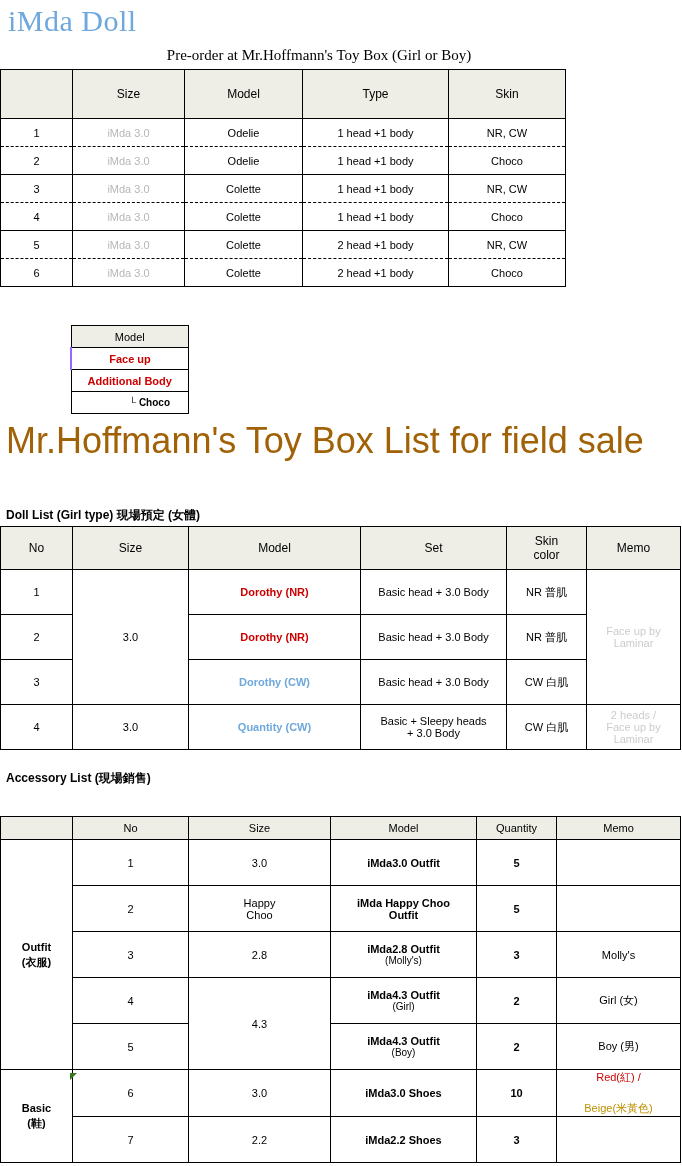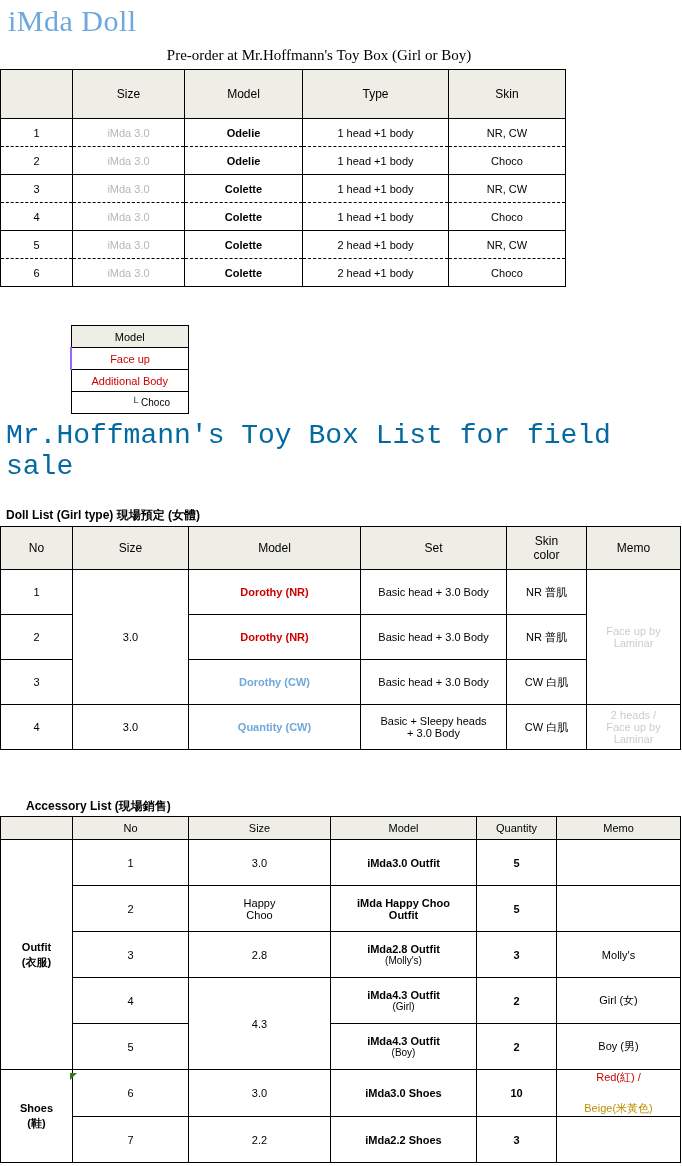--- a/index.html
+++ b/index.html
@@ -55,59 +55,59 @@
   .tbl1 th {
     background: #eeeeE6;
     height: 48px;
     font-weight: normal;
     font-size: 12px;
   }
   .tbl1 td { height: 27px; }
   .dash-bottom { border-bottom: 1px dashed #000 !important; }
   .dash-top { border-top: 1px dashed #000 !important; }
   .size-gray { color: #b7b7b7; font-size: 11px; }
-  .model-b { font-weight: bold; font-size: 13px; }
+  .model-b { font-weight: normal; font-size: 13px; }
   .type-c { font-size: 11px; }
 
   
   .legend {
     position: absolute;
     left: 70px; top: 325px;
     width: 119px;
     table-layout: fixed;
   }
   .legend td {
     border: 1px solid #000;
     height: 21px;
     text-align: center;
     font-size: 11px;
-    font-weight: normal;
+    font-weight: bold;
     padding: 0;
   }
   .legend .hdr { background: #eeeeE6; font-weight: normal; }
   .legend .faceup { color: #cc0000; border-left: 2px solid #9966ff; }
   .legend .addbody { color: #cc0000; margin-left: 40px; }
   .legend .choco { color: #000; font-size: 10px; text-align: right; padding-right: 18px; }
 
   
   .title-box {
     position: absolute;
     left: 6px; top: 420px;
-    font-family: Liberation Mono, monospace;
-    font-size: 28px;
-    color: #0369a1;
+    font-family: Liberation Sans, sans-serif;
+    font-size: 36px;
+    color: #a16207;
   }
   .sec-label {
     position: absolute;
     font-weight: bold;
     font-size: 12px;
     color: #000;
   }
   .doll-list-label { left: 6px; top: 507px; }
-  .acc-list-label { left: 6px; top: 798px; margin-left: 20px; }
+  .acc-list-label { left: 6px; top: 770px; }
 
   
   .tbl2 {
     position: absolute;
     left: 0px; top: 526px;
     width: 681px;
     table-layout: fixed;
   }
   .tbl2 td, .tbl2 th {
     border: 1px solid #000;
@@ -387,21 +387,21 @@
       <td class="model-bold">
         <span>iMda4.3 Outfit</span>
         <span class="model-sub">(Boy)</span>
       </td>
       <td class="qty">2</td>
       <td class="memo-small">Boy (男)</td>
     </tr>
 
     <tr>
       <td rowspan="2" class="cat-cell">
-        <div>Shoes</div>
+        <div>Basic</div>
         <div>(鞋)</div>
       </td>
       <td>6</td>
       <td>3.0</td>
       <td class="model-bold">iMda3.0 Shoes</td>
       <td class="qty">10</td>
       <td class="memo-small">
         <div class="memo-red nowrap">Red(紅) /</div>
         <div class="memo-yellow nowrap">Beige(米黃色)</div>
       </td>

